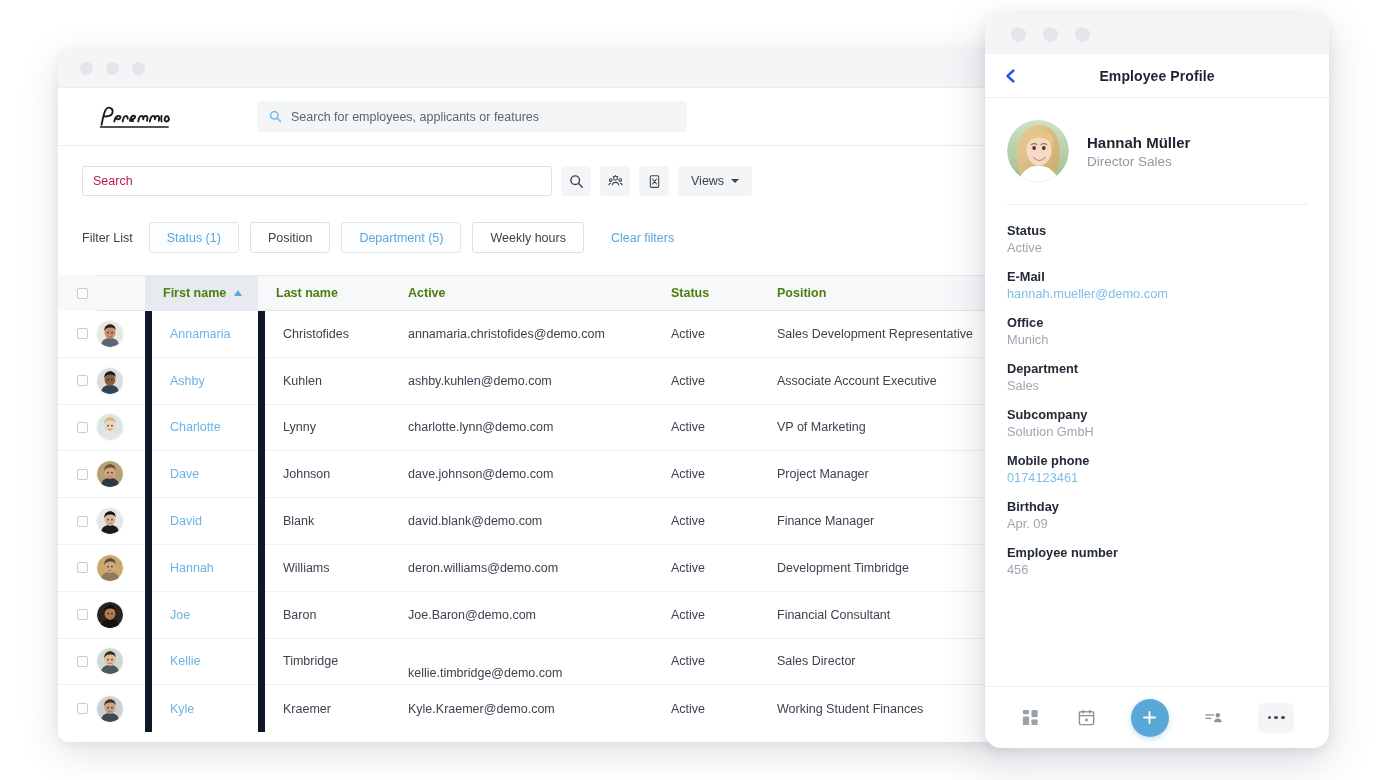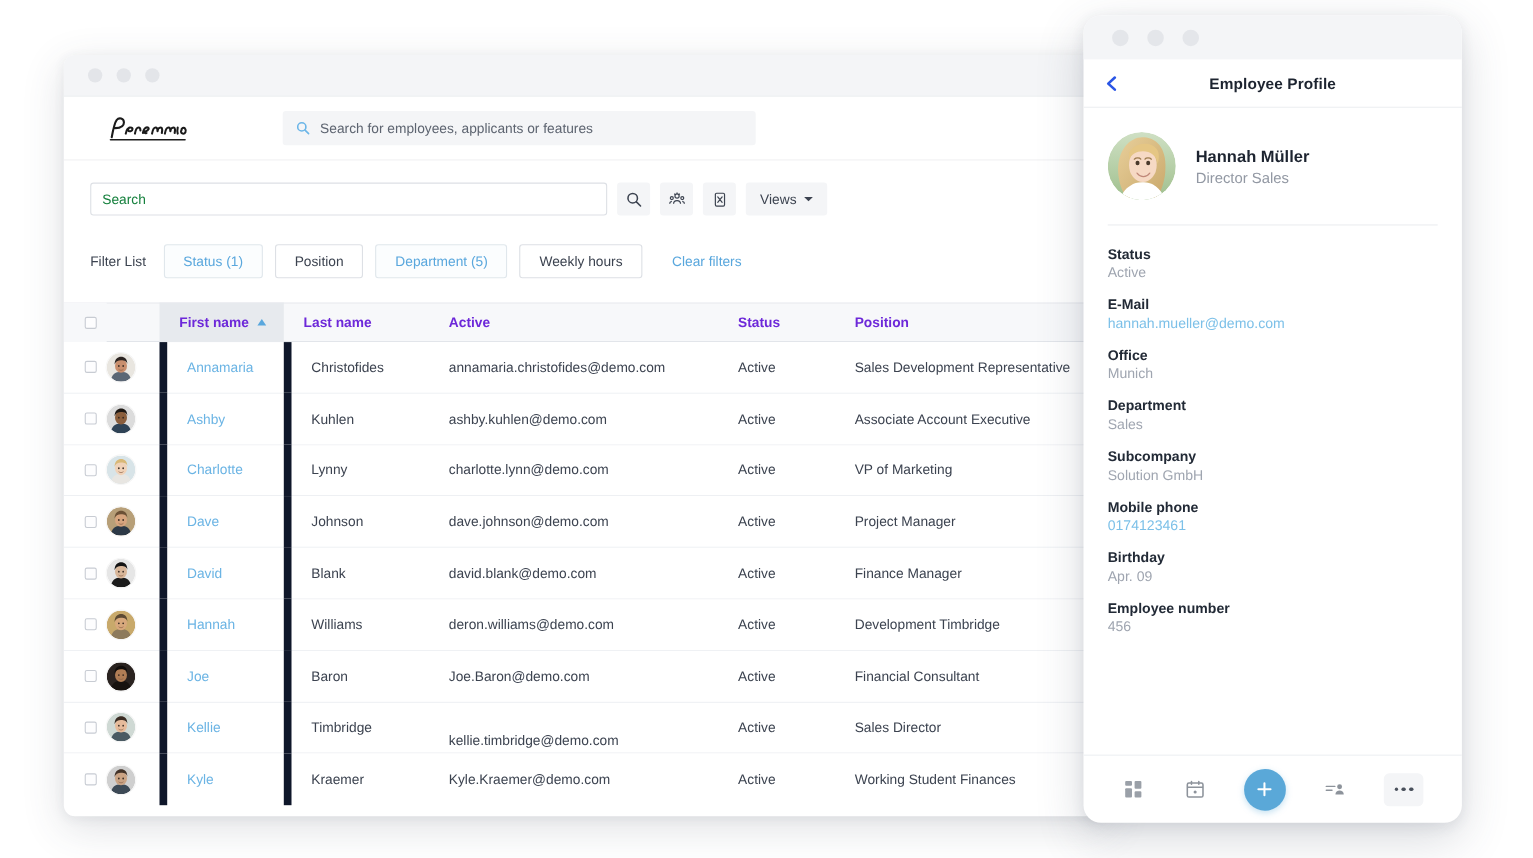--- a/index.html
+++ b/index.html
@@ -43,21 +43,21 @@
   .mag circle, .mag line { stroke: #6cb6e8; stroke-width: 1.8; fill: none; stroke-linecap: round; }
 
   
   #toolbar {
     display: flex; align-items: center; gap: 9px;
     padding: 20px 24px 18px 24px; background:#fff;
   }
   #list-search {
     width: 470px; height: 30px; border: 1px solid #dde0e5; border-radius: 3px;
     display: flex; align-items: center; padding: 0 10px;
-    font-size: 12.5px; color: #15803d; background:#fff;
+    font-size: 12.5px; color: #be185d; background:#fff;
   }
   .tool-btn {
     width: 30px; height: 30px; background:#f4f5f7; border-radius:3px;
     display:flex; align-items:center; justify-content:center;
   }
   .tool-btn svg { width: 15px; height: 15px; }
   #views-btn {
     height:30px; background:#f4f5f7; border-radius:3px; padding: 0 13px;
     display:flex; align-items:center; gap:7px; font-size:12.5px; color:#3c4350;
   }
@@ -75,21 +75,21 @@
     background: #fff; color: #3c4350; white-space: nowrap;
   }
   .chip.active { color: #59a7dd; background: #fbfdfe; border-color: #e0e7ec; }
   #clear-filters { font-size: 12.5px; color: #59a7dd; margin-left: 16px; }
 
   
   #table { width: 100%; }
   #thead {
     display: flex; align-items: center; height: 36px;
     background: #f7f8fa; border-top: 1px solid #e9ebef; border-bottom: 1px solid #e2e5ea;
-    font-size: 12.5px; color: #6d28d9; font-weight: 600;
+    font-size: 12.5px; color: #4d7c0f; font-weight: 600;
   }
   .c-check { width: 39px; flex:none; display:flex; align-items:center; justify-content:center; padding-left:10px; }
   .c-ava   { width: 48px; flex:none; }
   .c-first { width: 113px; flex:none; }
   .c-last  { width: 128px; flex:none; }
   .c-mail  { width: 285px; flex:none; }
   .c-stat  { width: 86px; flex:none; }
   .c-pos   { flex: 1 1 auto; }
 
   #thead .c-first {

